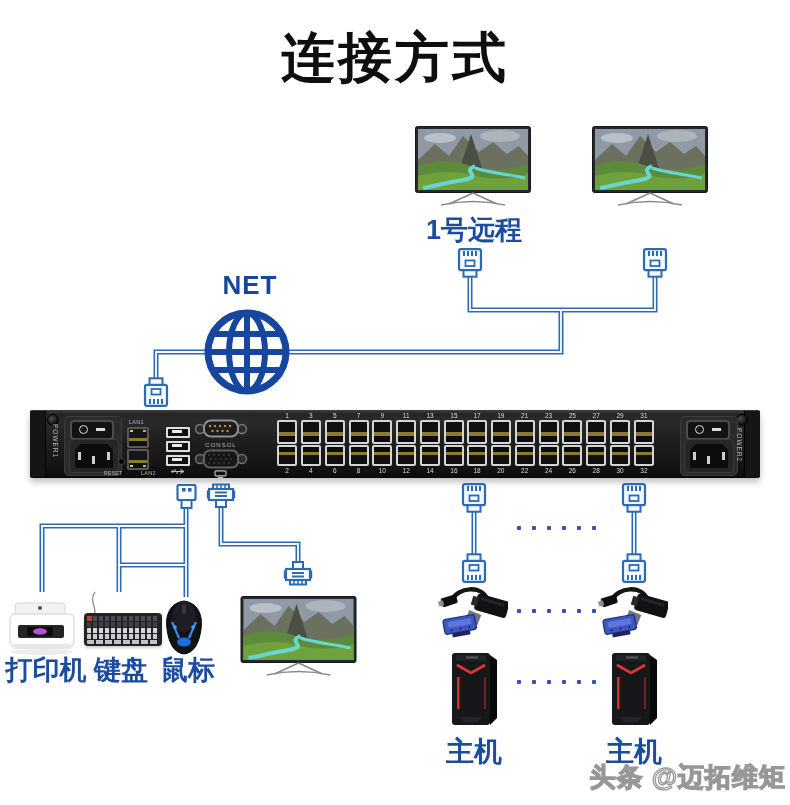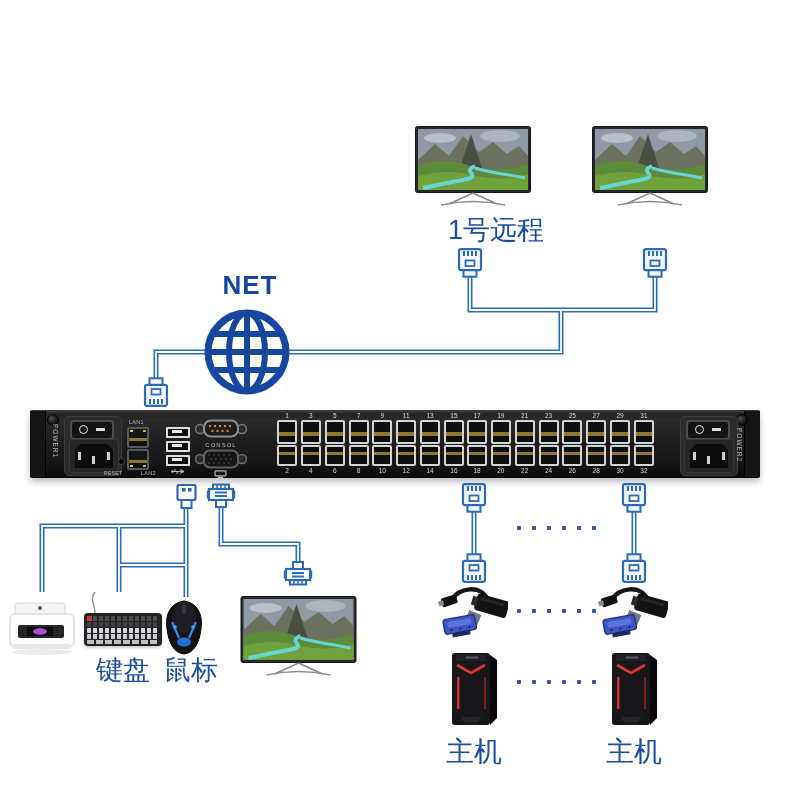--- a/index.html
+++ b/index.html
@@ -1,21 +1,21 @@
 <!DOCTYPE html>
 <html><head>
 <meta charset="utf-8">
 <style>
   html,body{margin:0;padding:0;background:#fff;}
   .stage{position:relative;width:790px;height:805px;background:#fff;overflow:hidden;
          font-family:"Liberation Sans", sans-serif;}
   .abs{position:absolute;}
   .title{left:0;top:22px;width:790px;text-align:center;font-size:54px;font-weight:800;
          color:#0e0e0e;letter-spacing:3px;}
-  .lbl{color:#1b4c9e;font-weight:400;text-align:right;}
+  .lbl{color:#1b4c9e;font-weight:700;text-align:center;}
   .lbl-lg{font-size:27px;}
   .net-lbl{left:218px;top:270px;width:64px;text-align:center;font-size:26px;font-weight:700;
            color:#16469d;letter-spacing:1px;}
   svg{display:block;}
   .z1{z-index:1;} .z2{z-index:2;} .z3{z-index:3;}
 
   
   .device{left:30px;top:410px;width:730px;height:68px;border-radius:2px;
     background:linear-gradient(180deg,#404040 0,#242424 6%,#2a2a2a 14%,#1d1d1d 50%,#161616 78%,#0a0a0a 100%);
     box-shadow:0 4px 6px rgba(0,0,0,.25);}
@@ -67,20 +67,21 @@
   .rot180{transform:rotate(180deg);}
   .watermark{left:548px;top:760px;width:238px;text-align:right;font-size:26px;font-weight:700;
      color:#ffffff;-webkit-text-stroke:1.3px #979797;letter-spacing:1px;}
   .hostlbl{font-size:28px;}
 </style>
 </head>
 <body>
 
 <div class="stage">
 
+  <div class="abs title">连接方式</div>
 
   <svg class="abs z1" style="left:0;top:0" width="790" height="805" viewBox="0 0 790 805">
     <g id="cable-paths" stroke="#2d6ab4" stroke-width="5" fill="none">
       <path d="M156,384 V352 H209"></path>
       <path d="M285,352 H561 V311"></path>
       <path d="M470,270 V310 H655 V270"></path>
       <path d="M474,504 V557"></path>
       <path d="M634,504 V557"></path>
       <path d="M186,507 V597"></path>
       <path d="M42,592 V526 H186"></path>
@@ -413,20 +414,21 @@
   <svg class="abs z3" style="left:161px;top:596px" width="46" height="60" viewBox="0 0 46 60">
     <path d="M23,5 C9,7 4,19 6,33 C8,49 14,57 23,58 C32,57 38,49 40,33 C42,19 37,7 23,5 Z" fill="#121215" stroke="#070709"></path>
     <path d="M23,5 C15,7 11,14 11,22 C11,32 17,36 23,36 C29,36 35,32 35,22 C35,14 31,7 23,5 Z" fill="#1d1d23"></path>
     <rect x="21" y="8" width="4" height="10" rx="2" fill="#35353d"></rect>
     <path d="M11,26 L18,42 M35,26 L28,42" stroke="#2f8fe8" stroke-width="2.2" fill="none"></path>
     <ellipse cx="23" cy="46" rx="7" ry="4.5" fill="#1e6fd4"></ellipse>
     <circle cx="14" cy="31" r="1.8" fill="#39a9ff"></circle>
     <circle cx="32" cy="31" r="1.8" fill="#39a9ff"></circle>
   </svg>
 
+  <div class="abs lbl lbl-lg" style="left:4px;top:652px;width:84px">打印机</div>
   <div class="abs lbl lbl-lg" style="left:92px;top:652px;width:58px">键盘</div>
   <div class="abs lbl lbl-lg" style="left:158px;top:652px;width:60px">鼠标</div>
 
   <svg class="abs z3" style="left:240px;top:596px" width="117" height="82" viewBox="0 0 116 82">
     <rect x="0.5" y="0.5" width="115" height="66" rx="2" fill="#26282b" stroke="#151515"></rect>
     <rect x="3" y="3" width="110" height="61" fill="#8f9aa6"></rect>
     <ellipse cx="25" cy="12" rx="16" ry="5" fill="#c3c9cf" opacity=".8"></ellipse>
     <ellipse cx="85" cy="10" rx="20" ry="6" fill="#b8bfc6" opacity=".7"></ellipse>
     <path d="M3,34 L20,18 L34,30 L48,10 L64,26 L78,16 L92,28 L104,20 L113,30 V64 H3 Z" fill="#6b705f"></path>
     <path d="M38,64 L56,8 L74,64 Z" fill="#4a4f41"></path>
@@ -548,14 +550,15 @@
     </div>
   <div class="abs dots z3" style="left:517px;top:680px">
       <i></i>
       <i></i>
       <i></i>
       <i></i>
       <i></i>
       <i></i>
     </div>
 
+  <div class="abs watermark">头条 @迈拓维矩</div>
 
 </div>
 
 </body></html>

